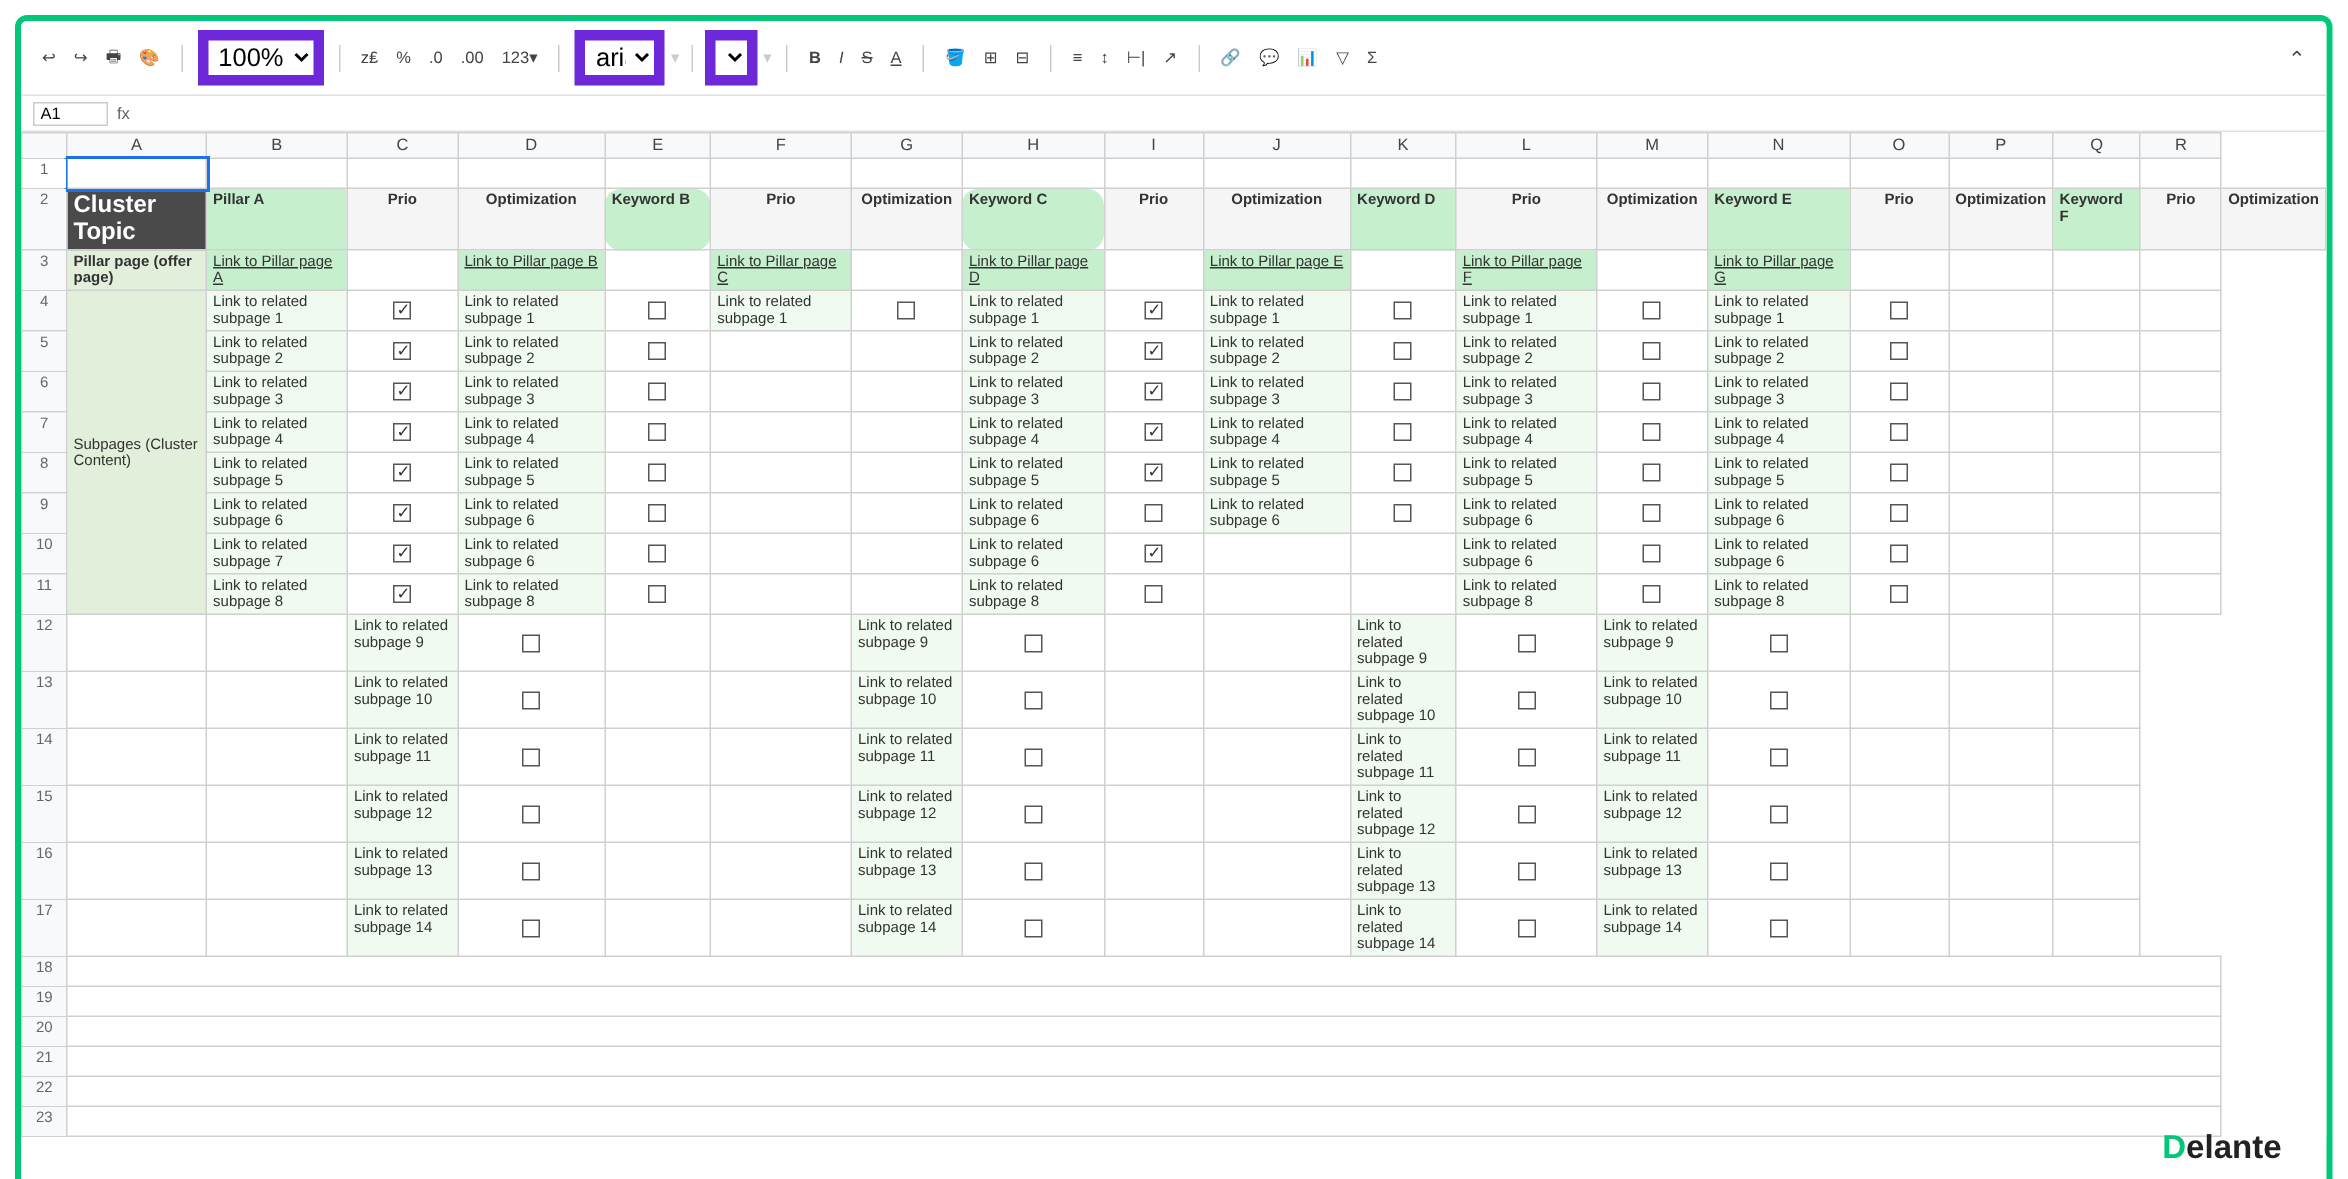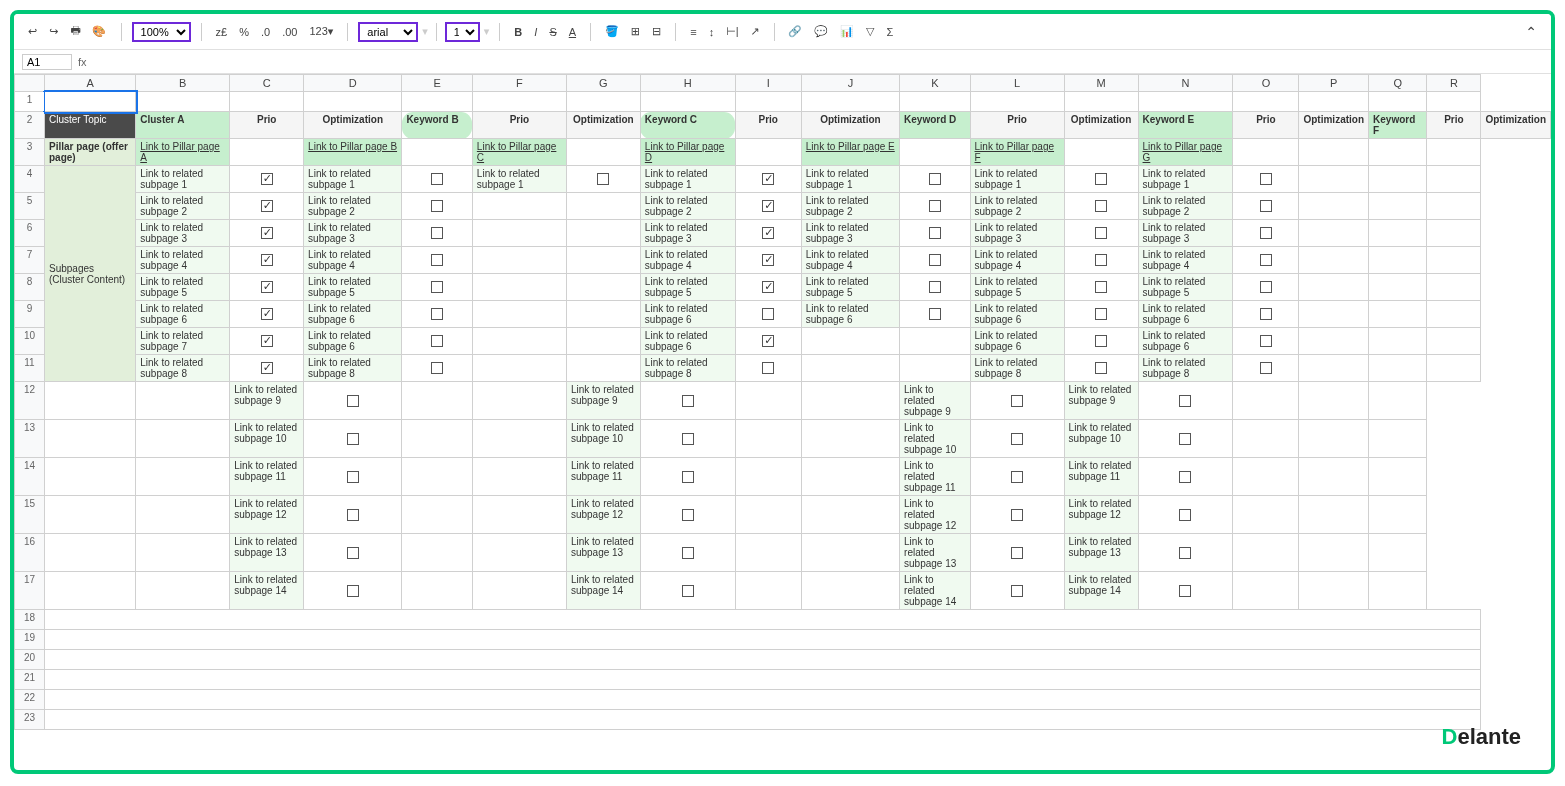--- a/index.html
+++ b/index.html
@@ -42,22 +42,22 @@
       cursor: pointer;
       padding: 2px 4px;
       font-size: 11px;
       color: #444;
       background: none;
       border: none;
       display: flex;
       align-items: center;
     }
     .tb-select {
-      font-size: 11px;
-      border: 2px solid #6d28d9;
+      font-size: 17px;
+      border: 7px solid #6d28d9;
       padding: 1px 3px;
       background: #fff;
       cursor: pointer;
     }
 
     
     .formula-bar {
       display: flex;
       align-items: center;
       padding: 2px 8px;
@@ -143,21 +143,21 @@
       padding: 2px 4px;
       vertical-align: top;
       font-size: 10px;
       min-height: 20px;
     }
 
     
     .header-row-1 td { background: #fff; height: 20px; }
     
     
-    .bg-cluster { background: #4a4a4a !important; color: #fff !important; font-weight: normal; font-size: 10px; }
+    .bg-cluster { background: #4a4a4a !important; color: #fff !important; font-weight: bold; font-size: 16px; }
     .bg-keyword-a { background: #c6efce !important; font-weight: bold; font-size: 10px; }
     .bg-keyword-b { background: #c6efce !important; font-weight: bold; font-size: 10px; border-radius: 11px; }
     .bg-keyword-d { background: #c6efce !important; font-weight: bold; font-size: 10px; }
     .bg-keyword-e { background: #c6efce !important; font-weight: bold; font-size: 10px; }
     .bg-keyword-f { background: #c6efce !important; font-weight: bold; font-size: 10px; }
 
     
     .bg-pillar { background: #c6efce !important; font-size: 10px; font-weight: normal; text-decoration: underline; }
     
     
@@ -369,21 +369,21 @@
           <td></td>
           <td></td>
           <td></td>
           <td></td>
           <td></td>
         </tr>
 
         <tr>
           <td class="row-num">2</td>
           <td class="bg-cluster">Cluster Topic</td>
-          <td class="bg-keyword-a">Cluster A</td>
+          <td class="bg-keyword-a">Pillar A</td>
           <td class="prio-header">Prio</td>
           <td class="opt-header">Optimization</td>
           <td class="bg-keyword-b">Keyword B</td>
           <td class="prio-header">Prio</td>
           <td class="opt-header">Optimization</td>
           <td class="bg-keyword-b">Keyword C</td>
           <td class="prio-header">Prio</td>
           <td class="opt-header">Optimization</td>
           <td class="bg-keyword-d">Keyword D</td>
           <td class="prio-header">Prio</td>

